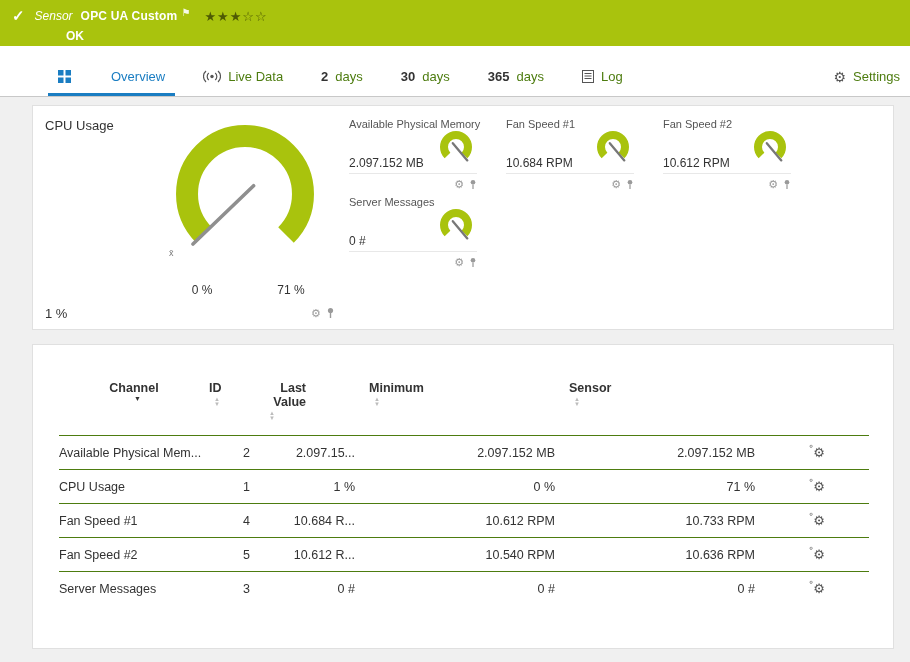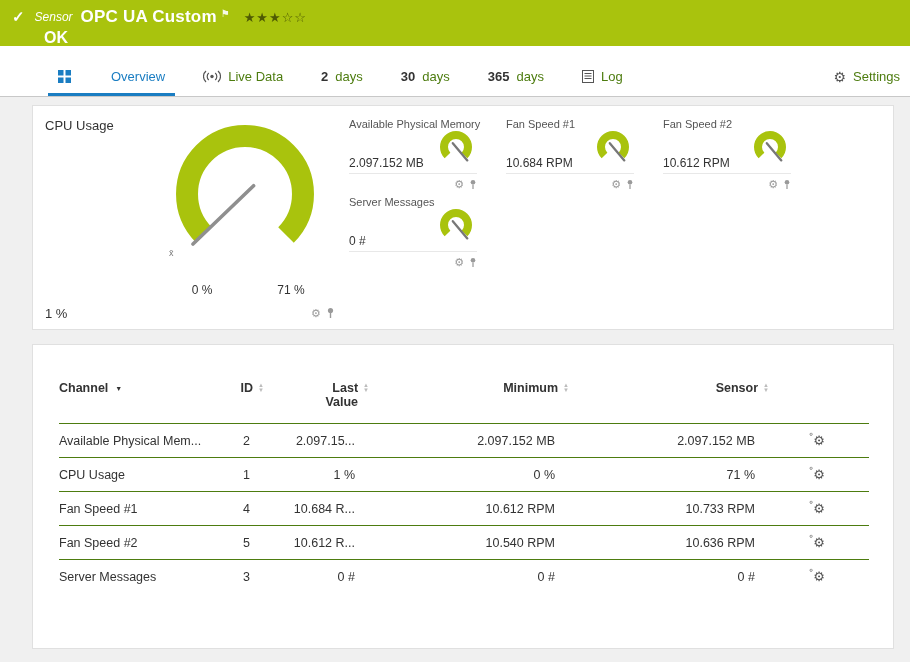--- a/index.html
+++ b/index.html
@@ -8,24 +8,24 @@
     width:910px; height:662px; overflow:hidden;
     background:#f0f0f0;
     font-family:"Liberation Sans", sans-serif;
     color:#333;
   }
   
   .header { height:46px; background:#a9c30d; position:relative; color:#fff; }
   .header-line1 { display:flex; align-items:center; padding:7px 0 0 12px; }
   .check { font-size:15px; font-weight:bold; margin-right:10px; }
   .kind { font-style:italic; font-size:12px; margin-right:8px; }
-  .title { font-size:17px; font-weight:bold; letter-spacing:.2px; }
+  .title { font-size:12px; font-weight:bold; letter-spacing:.2px; }
   .flag { font-size:10px; margin:-8px 0 0 4px; opacity:.9; }
   .stars { color:#4e5a04; font-size:13px; letter-spacing:1px; margin-left:14px; cursor:pointer; }
-  .status { position:absolute; left:44px; top:29px; font-size:16px; font-weight:bold; }
+  .status { position:absolute; left:66px; top:29px; font-size:12px; font-weight:bold; }
   
   .tabstrip { background:#fff; border-bottom:1px solid #c8c8c8; height:51px;
               display:flex; align-items:flex-end; padding-left:48px; }
   .tab { display:flex; align-items:center; gap:7px; padding:0 10px 9px; margin-right:18px;
          font-size:13px; color:#444; cursor:pointer; border-bottom:3px solid transparent; white-space:nowrap; }
   .tab.active { color:#1a7dc2; border-bottom-color:#1a7dc2;gap:40px; }
   .tab .num { font-weight:bold; color:#333; }
   .tab .lbl { color:#4d7c0f; }
   .tab.active .lbl { color:#1a7dc2; }
   .tab-settings { margin-left:auto; margin-right:0; }
@@ -49,21 +49,21 @@
   .mini-line { position:absolute; left:0; right:24px; bottom:22px; border-bottom:1px solid #e8e8e8; }
   .mini-icons { position:absolute; right:24px; bottom:6px; display:flex; gap:5px; align-items:center; }
   
   .table-card { height:305px; padding:30px 26px 0; }
   table { width:100%; border-collapse:collapse; font-size:12.5px; color:#333; table-layout:fixed; }
   th { font-weight:bold; text-align:right; vertical-align:top; padding:6px 0 14px; }
   th.ch, td.ch { text-align:left; }
   td { padding:9px 0; border-top:1px solid #4d7c0f; text-align:right; }
   td.num-cell { padding-right:14px; }
   td.gear-cell { text-align:center; }
-  .th-flex { display:flex; justify-content:flex-end; align-items:flex-start; }
+  .th-flex { display:flex; justify-content:flex-end; align-items:flex-start;flex-direction:column; }
   .th-flex.left { justify-content:flex-start; align-items:center; }
   .lastval-span { display:inline-block; width:42px; text-align:right; }
   .sort { display:inline-flex; flex-direction:column; font-size:6px; line-height:5px;
           color:#bcbcbc; margin-left:5px; margin-top:2px; cursor:pointer; }
   .sort i { font-style:normal; }
   .caret { font-size:7px; color:#333; margin-left:7px; cursor:pointer; }
   .row-gear { position:relative; font-style:normal; font-size:13px; color:#555; cursor:pointer; }
   .row-gear::after { content:"\2218"; position:absolute; left:-5px; top:-4px; font-size:9px; color:#555; }
   svg { display:block; }
 </style>

